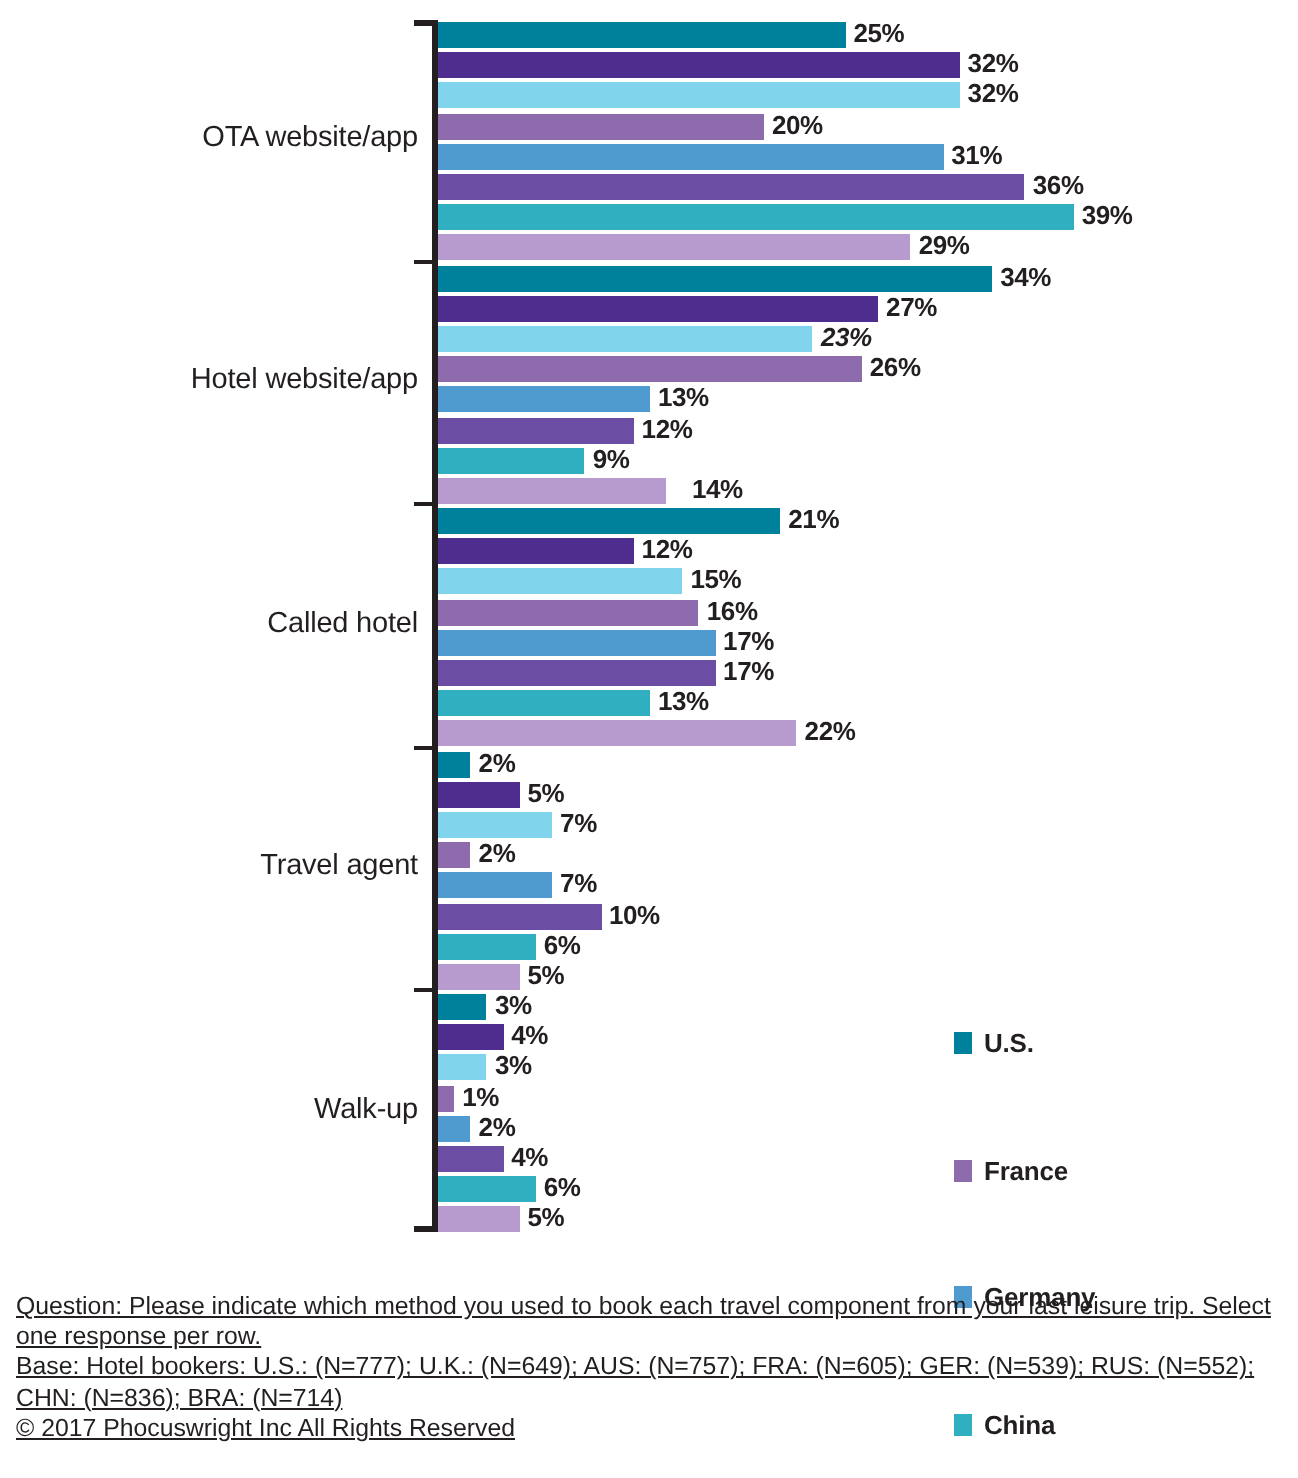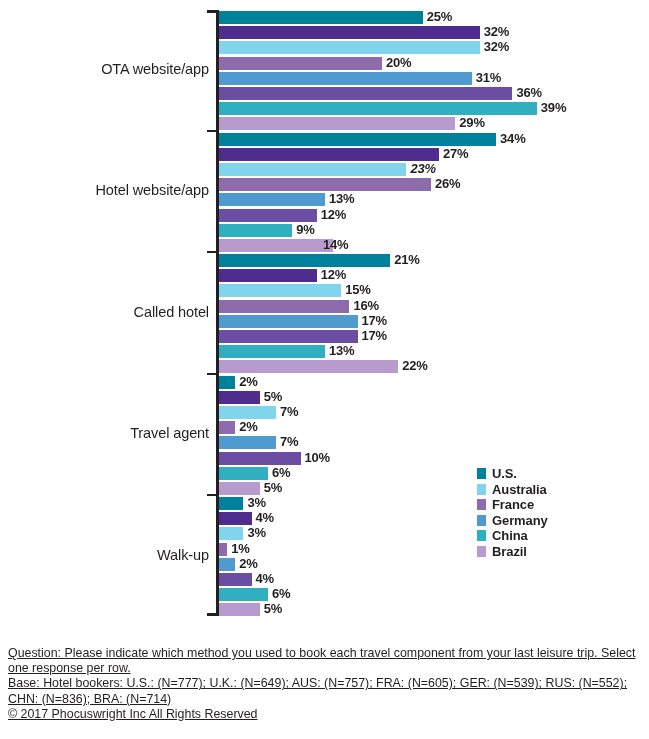--- a/index.html
+++ b/index.html
@@ -89,20 +89,21 @@
   #legend {
     position: absolute;
     left: 477px;
     top: 466px;
     width: 140px;
   }
   .legend-item {
     display: flex;
     align-items: center;
     height: 15.5px;
+    margin-top: 48px;
   }
   .legend-swatch {
     width: 9px;
     height: 11px;
     margin-right: 6px;
     flex: 0 0 auto;
   }
   .legend-label {
     font-size: 13px;
     font-weight: bold;
@@ -198,21 +199,21 @@
         <div class="bar-row" style="top: 76px;">
           <div class="bar-rect" style="width: 97.8px; background: rgb(107, 78, 163);"></div>
           <div class="bar-value" style="left: 101.8px;">12%</div>
         </div>
         <div class="bar-row" style="top: 91.2px;">
           <div class="bar-rect" style="width: 73.35px; background: rgb(47, 175, 191);"></div>
           <div class="bar-value" style="left: 77.35px;">9%</div>
         </div>
         <div class="bar-row" style="top: 106.4px;">
           <div class="bar-rect" style="width: 114.1px; background: rgb(183, 155, 206);"></div>
-          <div class="bar-value" style="left: 104px;">14%</div>
+          <div class="bar-value" style="left: 127px;">14%</div>
         </div>
       </div>
       <div class="bar-group" style="top: 254px; height: 121.5px;">
         <div class="cat-label" style="top: 49.8px;">Called hotel</div>
         <div class="bar-row" style="top: 0px;">
           <div class="bar-rect" style="width: 171.15px; background: rgb(0, 129, 155);"></div>
           <div class="bar-value" style="left: 175.15px;">21%</div>
         </div>
         <div class="bar-row" style="top: 15.2px;">
           <div class="bar-rect" style="width: 97.8px; background: rgb(79, 45, 143);"></div>
@@ -312,24 +313,20 @@
           <div class="bar-rect" style="width: 40.75px; background: rgb(183, 155, 206);"></div>
           <div class="bar-value" style="left: 44.75px;">5%</div>
         </div>
       </div>
     </div>
 
   <div id="legend">
       <div class="legend-item">
         <span class="legend-swatch" style="background: rgb(0, 129, 155);"></span>
         <span class="legend-label">U.S.</span>
-      </div>
-      <div class="legend-item">
-        <span class="legend-swatch" style="background: rgb(128, 212, 236);"></span>
-        <span class="legend-label">Australia</span>
       </div>
       <div class="legend-item">
         <span class="legend-swatch" style="background: rgb(142, 107, 173);"></span>
         <span class="legend-label">France</span>
       </div>
       <div class="legend-item">
         <span class="legend-swatch" style="background: rgb(79, 155, 208);"></span>
         <span class="legend-label">Germany</span>
       </div>
       <div class="legend-item">

